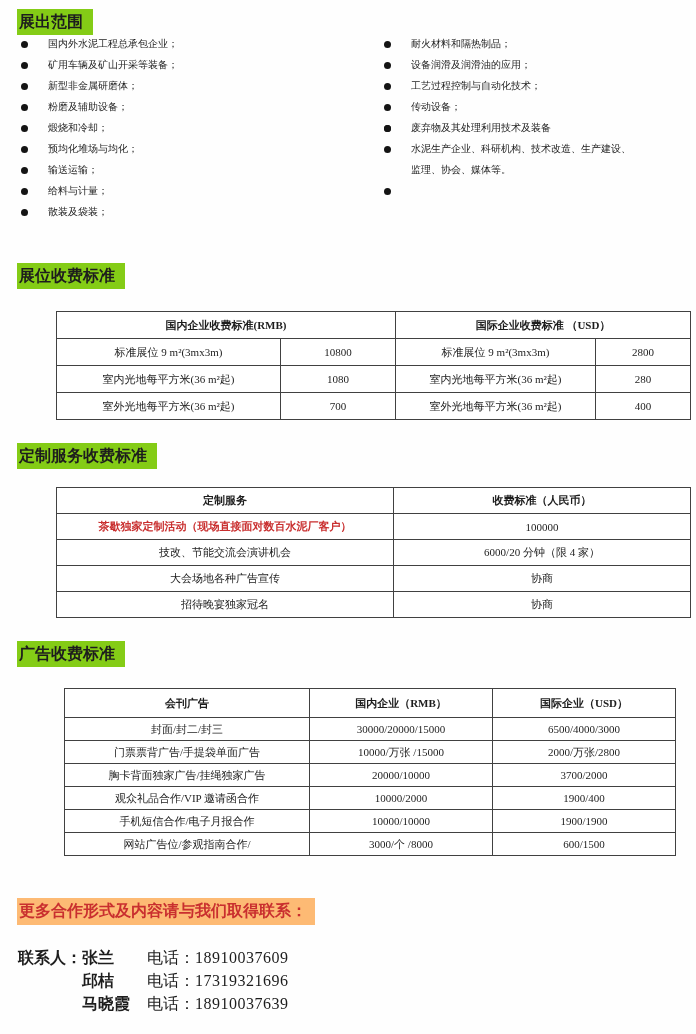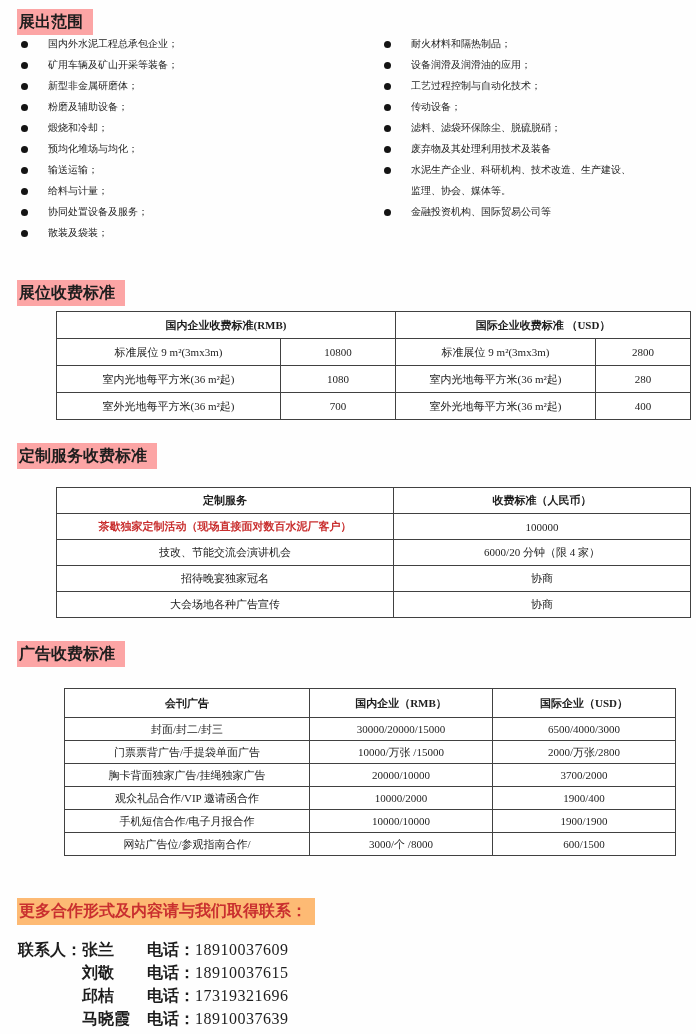--- a/index.html
+++ b/index.html
@@ -3,21 +3,21 @@
 <meta charset="utf-8">
 <style>
   html,body{margin:0;padding:0;background:#ffffff;}
   .doc{
     position:relative;width:696px;height:1034px;overflow:hidden;
     background:#fefefe;color:#1d1d1d;
     font-family:"Liberation Serif","DejaVu Serif",serif;
   }
   .sec-title{
     position:absolute;font-weight:bold;font-size:16px;line-height:1.25;
-    background:#fca5a5;padding:3px 10px 3px 2px;white-space:nowrap;
+    background:#84cc16;padding:3px 10px 3px 2px;white-space:nowrap;
   }
   
   .bullet-col{position:absolute;top:33px;}
   .bullet-col.left{left:20px;width:345px;}
   .bullet-col.right{left:383px;width:345px;}
   .bl{position:relative;padding-left:28px;line-height:21px;font-size:10px;white-space:nowrap;}
   .bl .dot{
     position:absolute;left:1px;top:8px;width:7px;height:7px;border-radius:50%;
     background:#141414;
   }
@@ -36,56 +36,55 @@
   .cell-red{color:#c92f2f;font-weight:bold;}
   
   .footer-title{
     position:absolute;left:17px;top:898px;font-weight:bold;font-size:16px;
     background:#fdba74;color:#c92f2f;padding:3px 8px 3px 2px;white-space:nowrap;
   }
   .contacts{position:absolute;left:18px;top:938px;font-size:16px;}
   .c-row{height:23px;line-height:23px;white-space:nowrap;}
   .c-lab{display:inline-block;width:55px;font-weight:bold;}
   .c-name{display:inline-block;width:65px;font-weight:bold;padding-left:9px;}
-  .c-tel{display:inline-block;font-weight:bold;}
+  .c-tel{display:inline-block;font-weight:normal;margin-top:8px;}
   .c-num{display:inline-block;letter-spacing:0.5px;}
 </style>
 </head>
 <body>
 
 <div class="doc">
 
   <div class="sec-title" style="left:17px;top:9px;">展出范围</div>
 
   <div class="bullet-col left">
     <div class="bl"><span class="dot"></span><span>国内外水泥工程总承包企业；</span></div>
     <div class="bl"><span class="dot"></span><span>矿用车辆及矿山开采等装备；</span></div>
     <div class="bl"><span class="dot"></span><span>新型非金属研磨体；</span></div>
     <div class="bl"><span class="dot"></span><span>粉磨及辅助设备；</span></div>
     <div class="bl"><span class="dot"></span><span>煅烧和冷却；</span></div>
     <div class="bl"><span class="dot"></span><span>预均化堆场与均化；</span></div>
     <div class="bl"><span class="dot"></span><span>输送运输；</span></div>
     <div class="bl"><span class="dot"></span><span>给料与计量；</span></div>
-    <div class="bl"><span class="dot"></span><span>协同处置设备及服务；</span></div>
     <div class="bl"><span class="dot"></span><span>散装及袋装；</span></div>
   </div>
 
   <div class="bullet-col right">
     <div class="bl"><span class="dot"></span><span>耐火材料和隔热制品；</span></div>
     <div class="bl"><span class="dot"></span><span>设备润滑及润滑油的应用；</span></div>
     <div class="bl"><span class="dot"></span><span>工艺过程控制与自动化技术；</span></div>
     <div class="bl"><span class="dot"></span><span>传动设备；</span></div>
-    <div class="bl"><span class="dot"></span><span>滤料、滤袋环保除尘、脱硫脱硝；</span></div>
+    <div class="bl"><span class="dot"></span></div>
     <div class="bl"><span class="dot"></span><span>废弃物及其处理利用技术及装备</span></div>
     <div class="bl"><span class="dot"></span><span>水泥生产企业、科研机构、技术改造、生产建设、</span></div>
     <div class="bl"><span>监理、协会、媒体等。</span></div>
-    <div class="bl"><span class="dot"></span><span>金融投资机构、国际贸易公司等</span></div>
+    <div class="bl"><span class="dot"></span></div>
   </div>
 
-  <div class="sec-title" style="left:17px;top:263px;margin-top:17px;">展位收费标准</div>
+  <div class="sec-title" style="left:17px;top:263px;">展位收费标准</div>
 
   <table class="t-booth">
     <colgroup>
       <col style="width:224px">
         <col style="width:115px">
         <col style="width:200px">
         <col style="width:95px">
     </colgroup>
     <tbody>
         <tr>
@@ -127,25 +126,25 @@
     </tr>
     <tr>
       <td class="cell-red">茶歇独家定制活动（现场直接面对数百水泥厂客户）</td>
       <td>100000</td>
     </tr>
     <tr>
       <td>技改、节能交流会演讲机会</td>
       <td>6000/20 分钟（限 4 家）</td>
     </tr>
     <tr>
+      <td>大会场地各种广告宣传</td>
+      <td>协商</td>
+    </tr>
+    <tr>
       <td>招待晚宴独家冠名</td>
-      <td>协商</td>
-    </tr>
-    <tr>
-      <td>大会场地各种广告宣传</td>
       <td>协商</td>
     </tr>
   </tbody>
     </table>
 
   <div class="sec-title" style="left:17px;top:641px;">广告收费标准</div>
 
   <table class="t-ad">
     <colgroup>
       <col style="width:245px">
@@ -191,23 +190,20 @@
   </tbody>
     </table>
 
   <div class="footer-title">更多合作形式及内容请与我们取得联系：</div>
 
   <div class="contacts">
     <div class="c-row">
       <span class="c-lab">联系人：</span><span class="c-name">张兰</span><span class="c-tel">电话：</span><span class="c-num">18910037609</span>
     </div>
     <div class="c-row">
-      <span class="c-lab"></span><span class="c-name">刘敬</span><span class="c-tel">电话：</span><span class="c-num">18910037615</span>
-    </div>
-    <div class="c-row">
       <span class="c-lab"></span><span class="c-name">邱桔</span><span class="c-tel">电话：</span><span class="c-num">17319321696</span>
     </div>
     <div class="c-row">
       <span class="c-lab"></span><span class="c-name">马晓霞</span><span class="c-tel">电话：</span><span class="c-num">18910037639</span>
     </div>
   </div>
 
 </div>
 
 </body></html>

